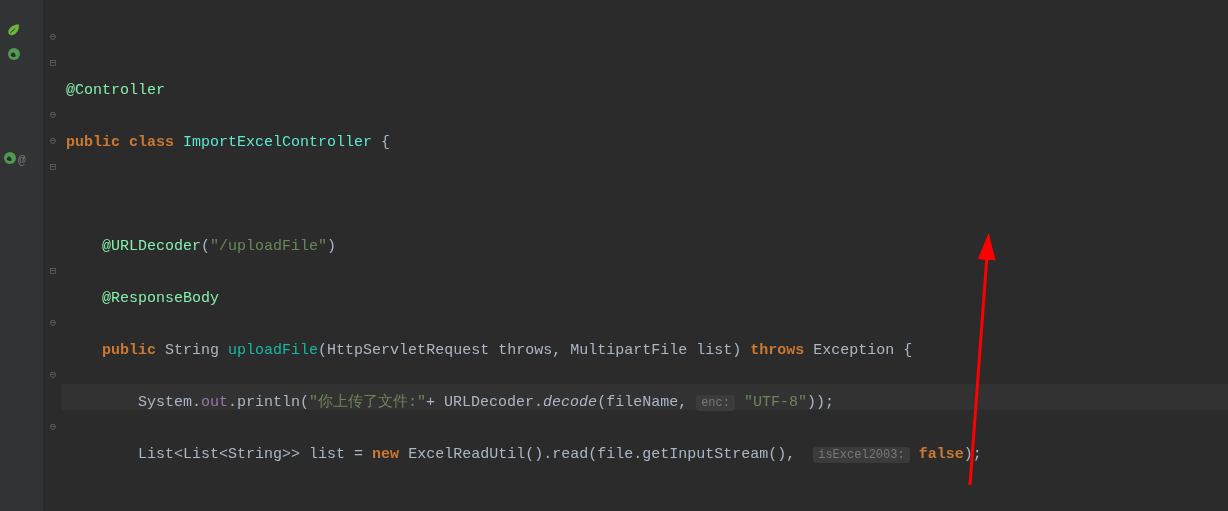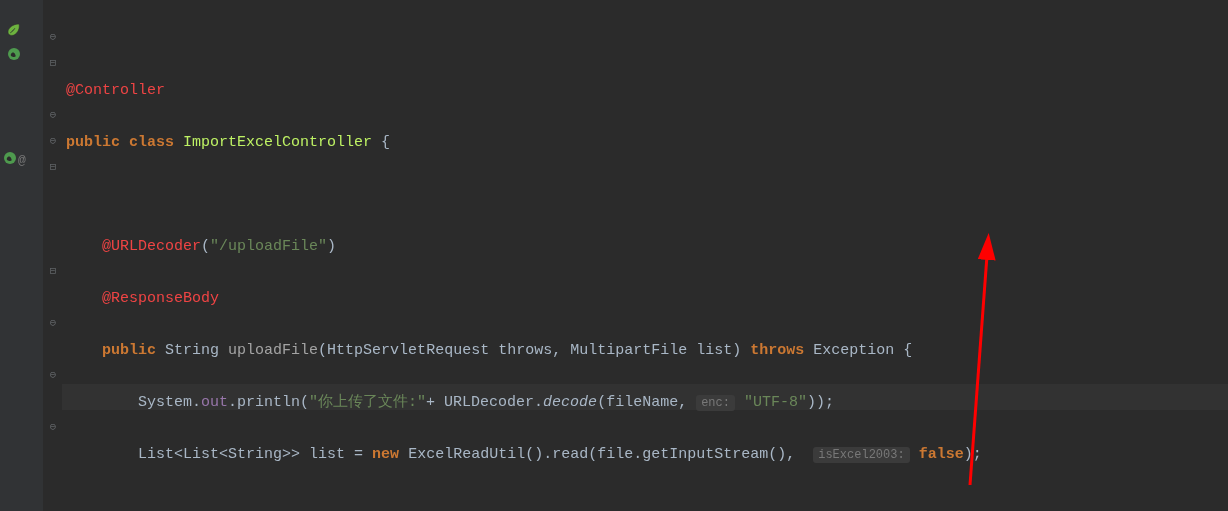--- a/index.html
+++ b/index.html
@@ -52,24 +52,24 @@
   }
   .code {
     position: absolute;
     left: 66px;
     top: 0;
     right: 0;
     color: #a9b7c6;
     white-space: pre;
   }
   .line { height: 26px; }
-  .anno { color: #ef4444; margin-top: 11px; }
+  .anno { color: #86efac; margin-top: 11px; }
   .kw { color: #cc7832; font-weight: 700; }
-  .cls { color: #bef264; }
-  .method { color: #a3a3a3; }
+  .cls { color: #5eead4; }
+  .method { color: #14b8a6; }
   .str { color: #6a8759; }
   .static-field { color: #9876aa; }
   .static-call { font-style: italic; }
   .param-hint {
     background: #3b3b3b;
     color: #787878;
     padding: 1px 5px;
     border-radius: 3px;
     font-size: 12px;
     font-style: normal;

